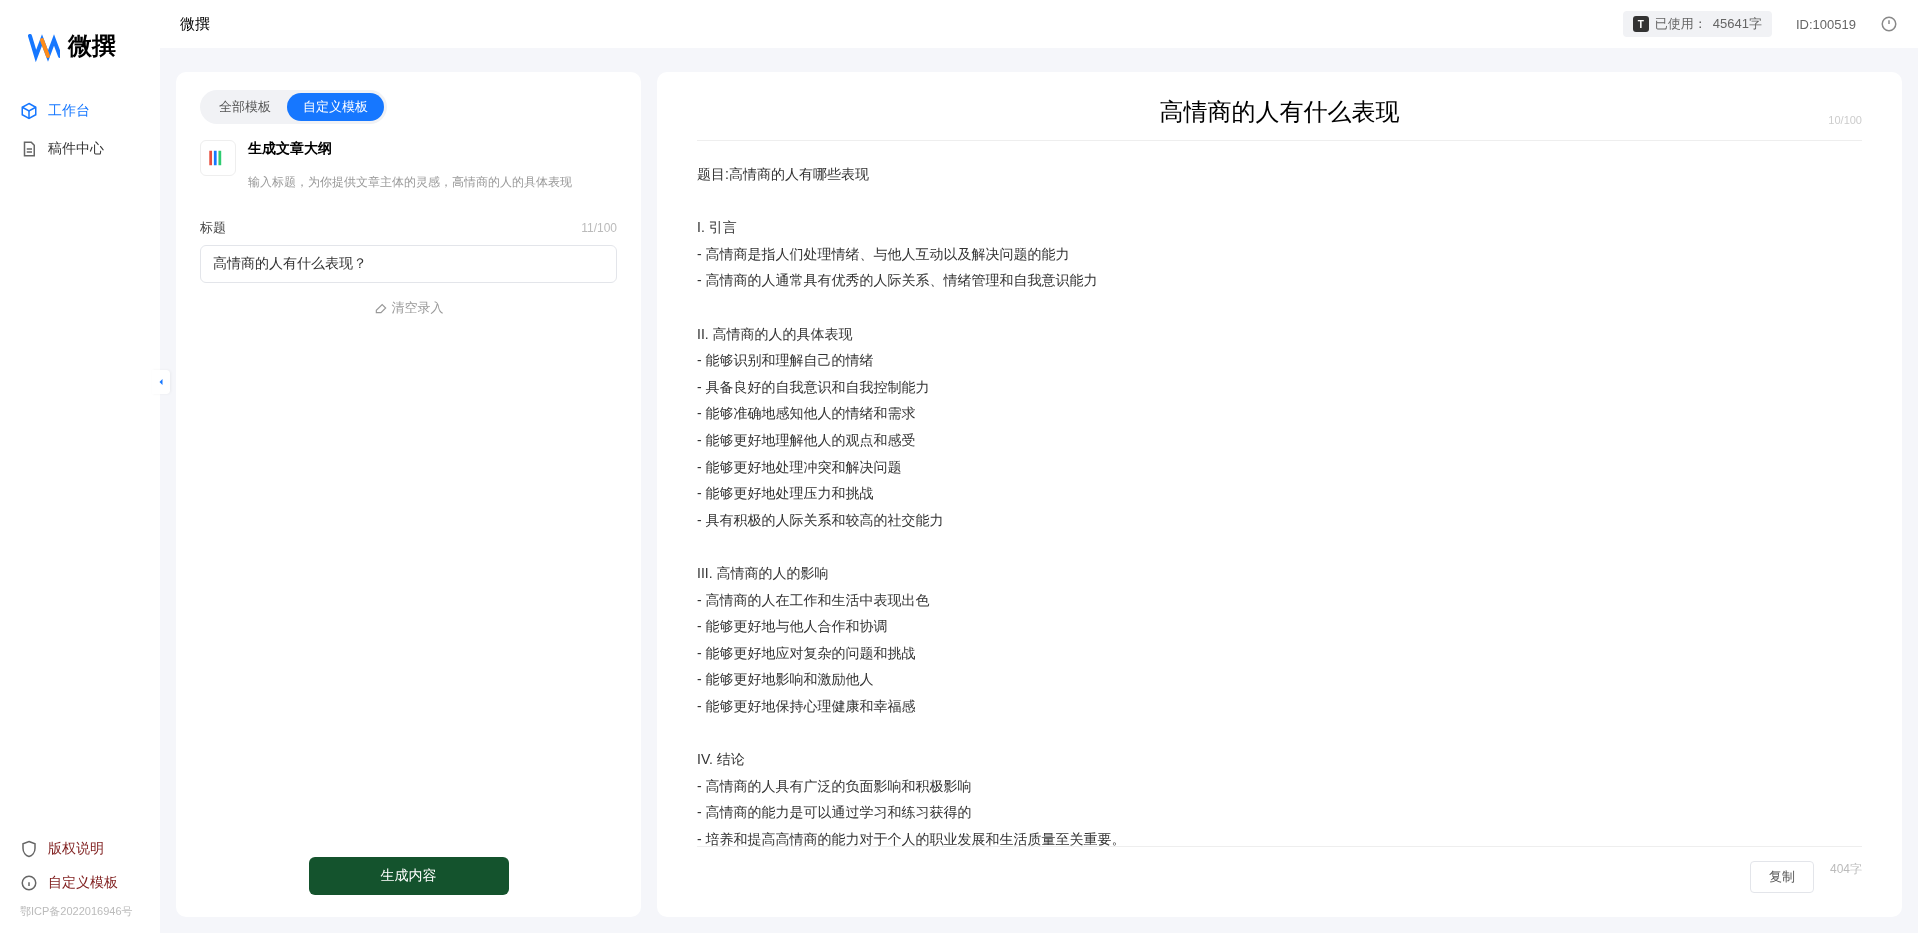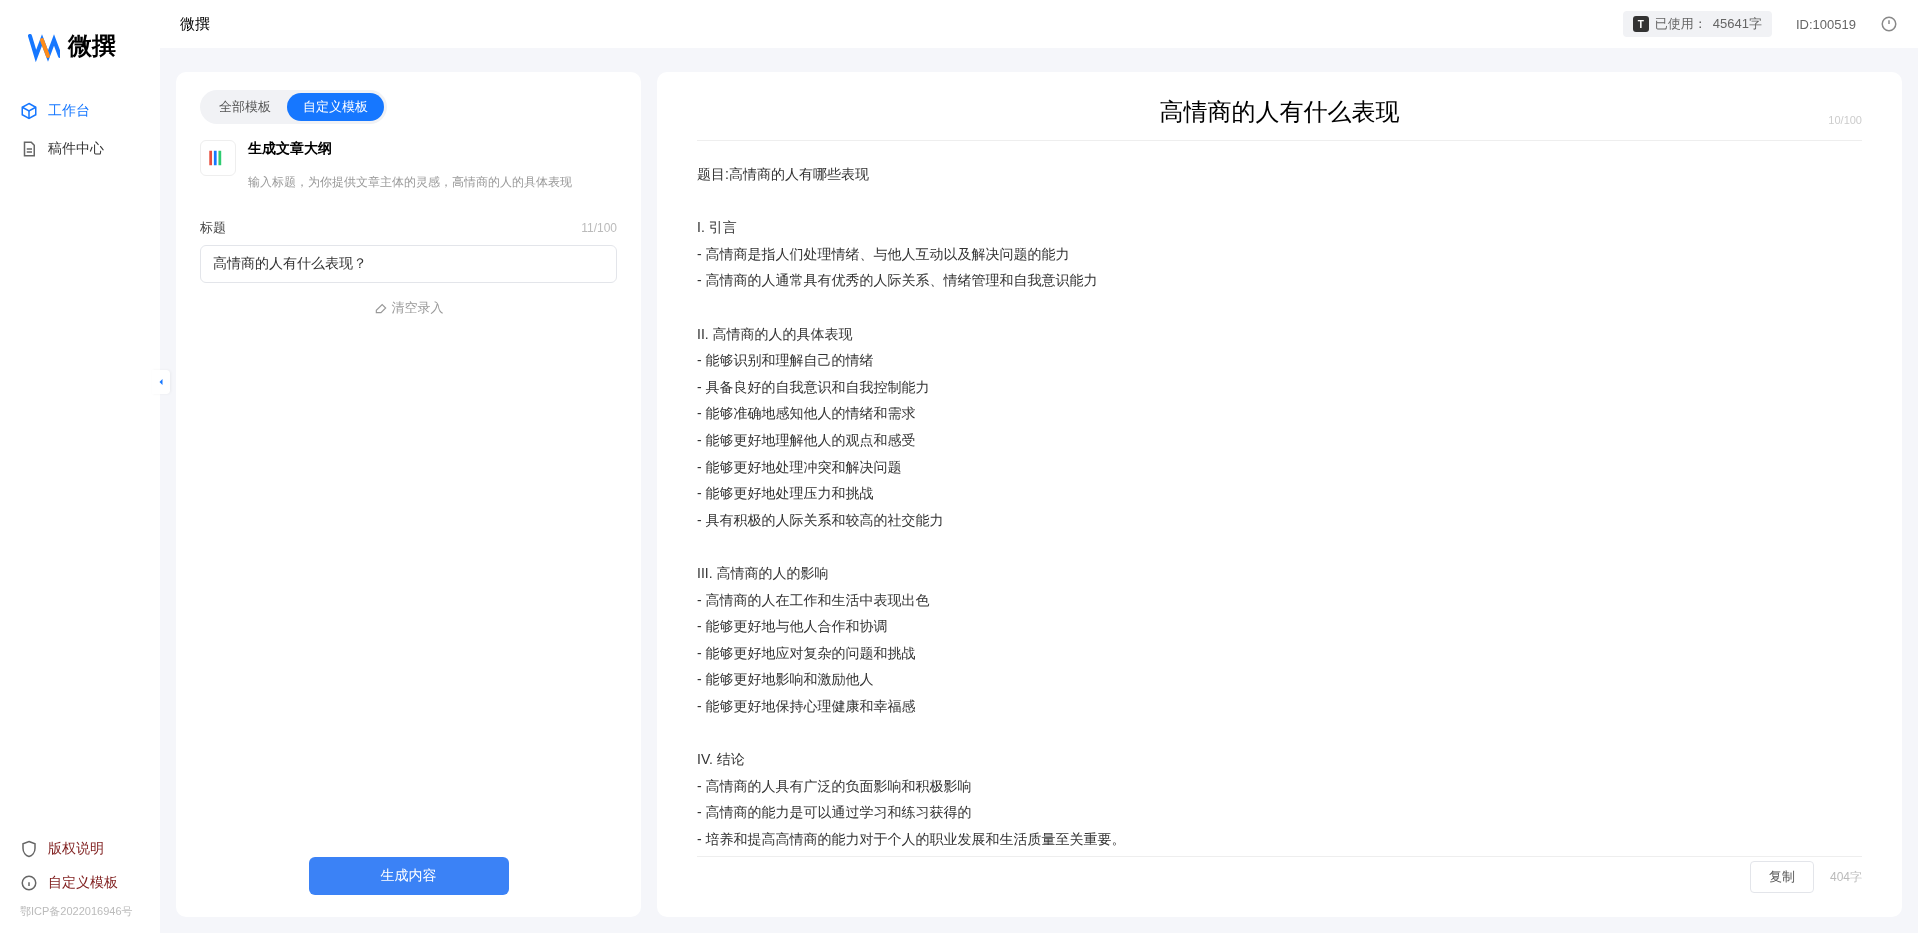--- a/index.html
+++ b/index.html
@@ -236,21 +236,21 @@
   font-size: 13px;
   cursor: pointer;
   gap: 4px;
 }
 
 .left-spacer { flex: 1; }
 
 .generate-btn {
   width: 200px;
   margin: 16px auto 4px;
-  background: #3b82f6;
+  background: #14532d;
   color: #fff;
   border: none;
   border-radius: 6px;
   padding: 10px 0;
   font-size: 14px;
   cursor: pointer;
 }
 
 .output-heading-row {
   display: flex;
@@ -282,24 +282,24 @@
   font-size: 14px;
   line-height: 1.9;
   color: #333;
   white-space: pre-wrap;
   font-family: -apple-system, "PingFang SC", "Microsoft YaHei", sans-serif;
   overflow-y: auto;
 }
 
 .output-footer {
   border-top: 1px solid #eee;
-  padding-top: 4px;
+  padding-top: 14px;
   display: flex;
   justify-content: flex-end;
-  align-items: center;
+  align-items: flex-start;
   gap: 16px;
 }
 .copy-btn {
   border: 1px solid #e3e5ea;
   background: #fff;
   border-radius: 4px;
   padding: 6px 18px;
   font-size: 13px;
   cursor: pointer;
   color: #555;

